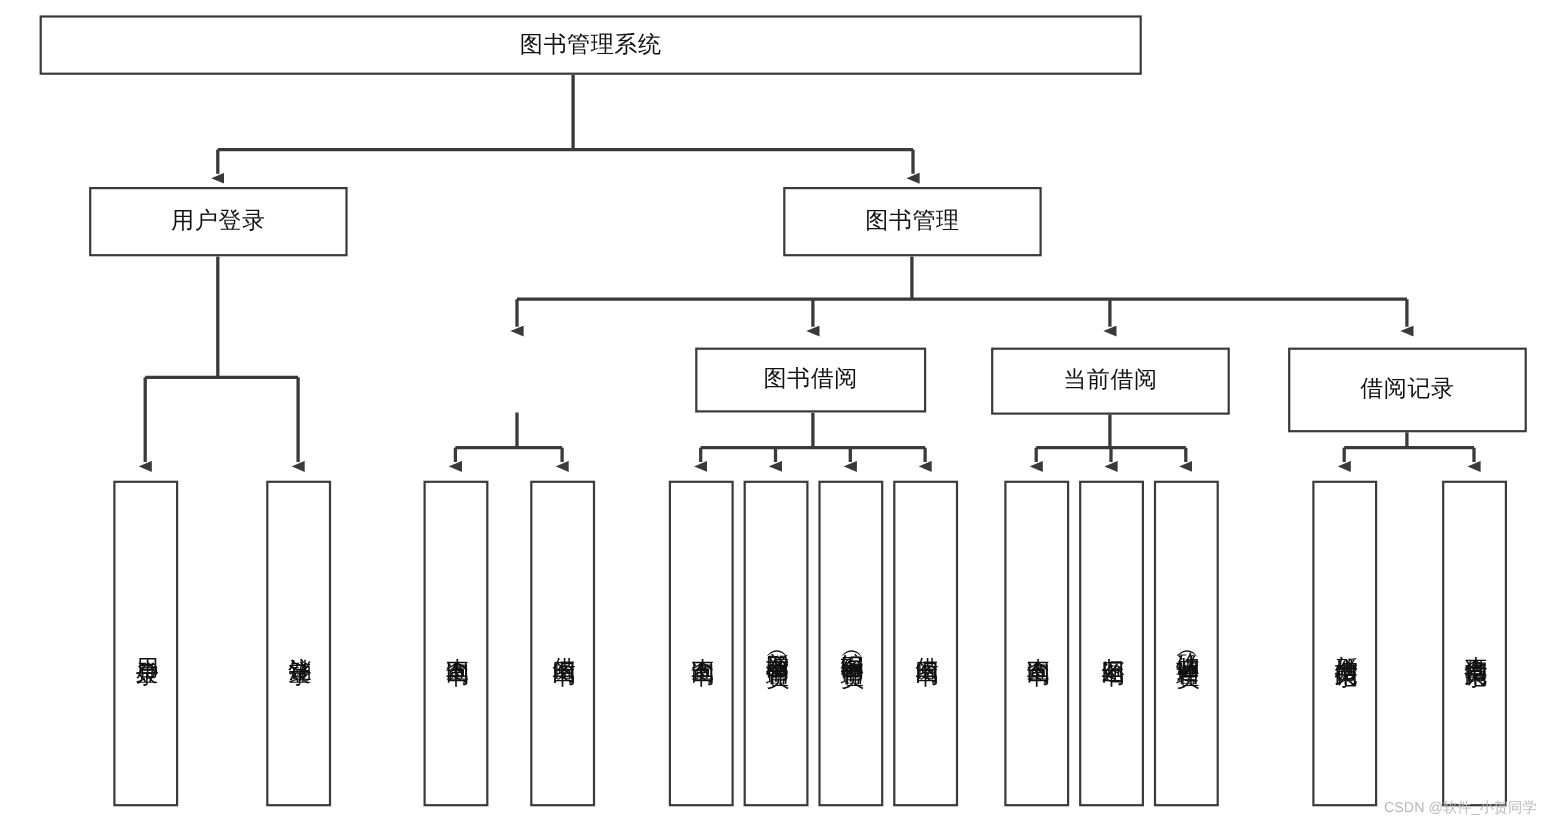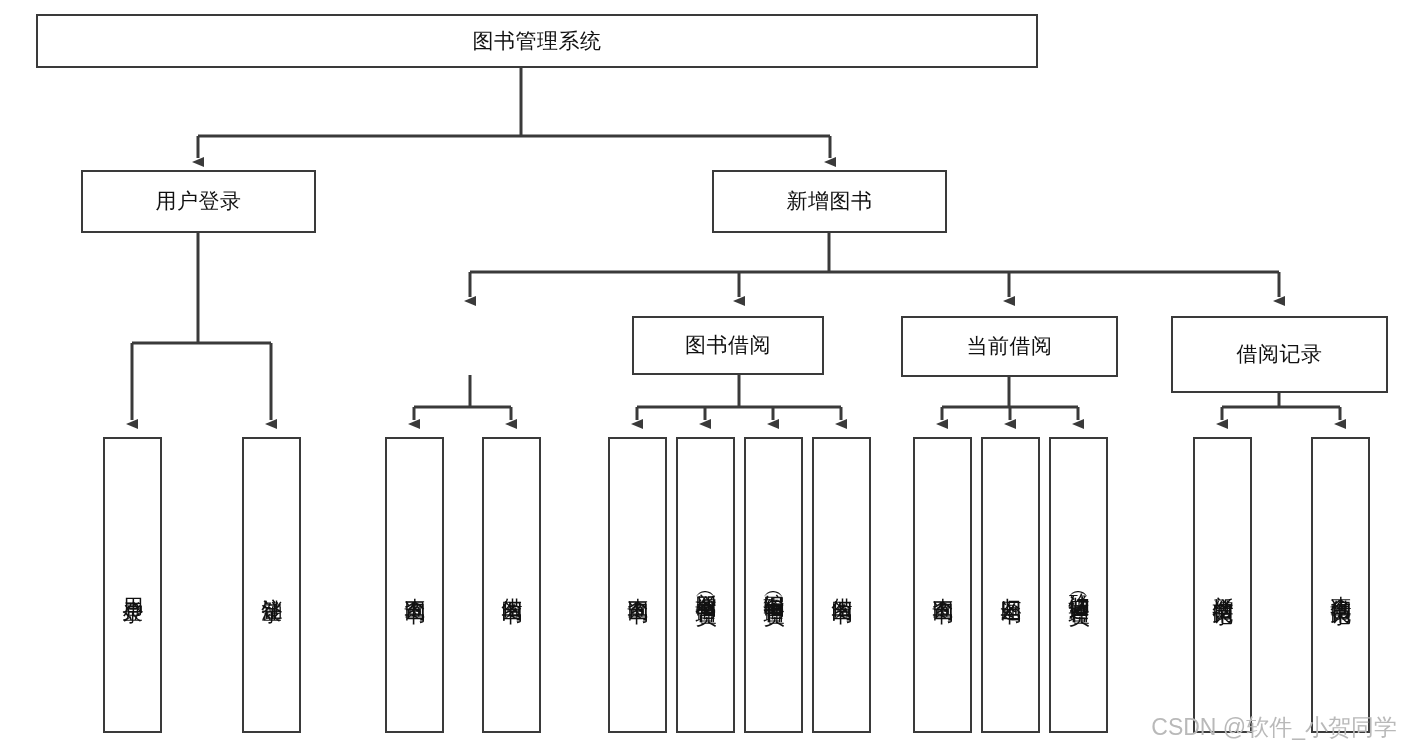--- a/index.html
+++ b/index.html
@@ -60,21 +60,21 @@
     font-size: 21px;
     line-height: 1.18;
     letter-spacing: 2px;
     white-space: normal;
     max-height: 100%;
   }
   .watermark {
     position: absolute;
     right: 8px;
     bottom: 4px;
-    font-size: 23px;
+    font-size: 13px;
     color: #b9b9b9;
     z-index: 5;
     white-space: nowrap;
   }
 </style>
 </head>
 <body>
 
 <div id="canvas">
 
@@ -129,24 +129,24 @@
   </svg>
 
   <div class="node root horizontal" style="left:36px; top:14px; width:1002px; height:54px;">
     <span class="label">图书管理系统</span>
   </div>
 
   <div class="node horizontal" style="left:81px; top:170px; width:235px; height:63px;">
     <span class="label">用户登录</span>
   </div>
   <div class="node horizontal" style="left:712px; top:170px; width:235px; height:63px;">
-    <span class="label">新增图书</span>
-  </div>
-
-  <div class="node horizontal" style="left:632px; top:316px; width:192px; height:59px;">
+    <span class="label">图书管理</span>
+  </div>
+
+  <div class="node horizontal" style="left:632px; top:316px; width:210px; height:59px;">
     <span class="label">图书借阅</span>
   </div>
   <div class="node horizontal" style="left:901px; top:316px; width:217px; height:61px;">
     <span class="label">当前借阅</span>
   </div>
   <div class="node horizontal" style="left:1171px; top:316px; width:217px; height:77px;">
     <span class="label">借阅记录</span>
   </div>
 
   <div class="node vertical" style="left:103px; top:437px; width:59px; height:296px;">

